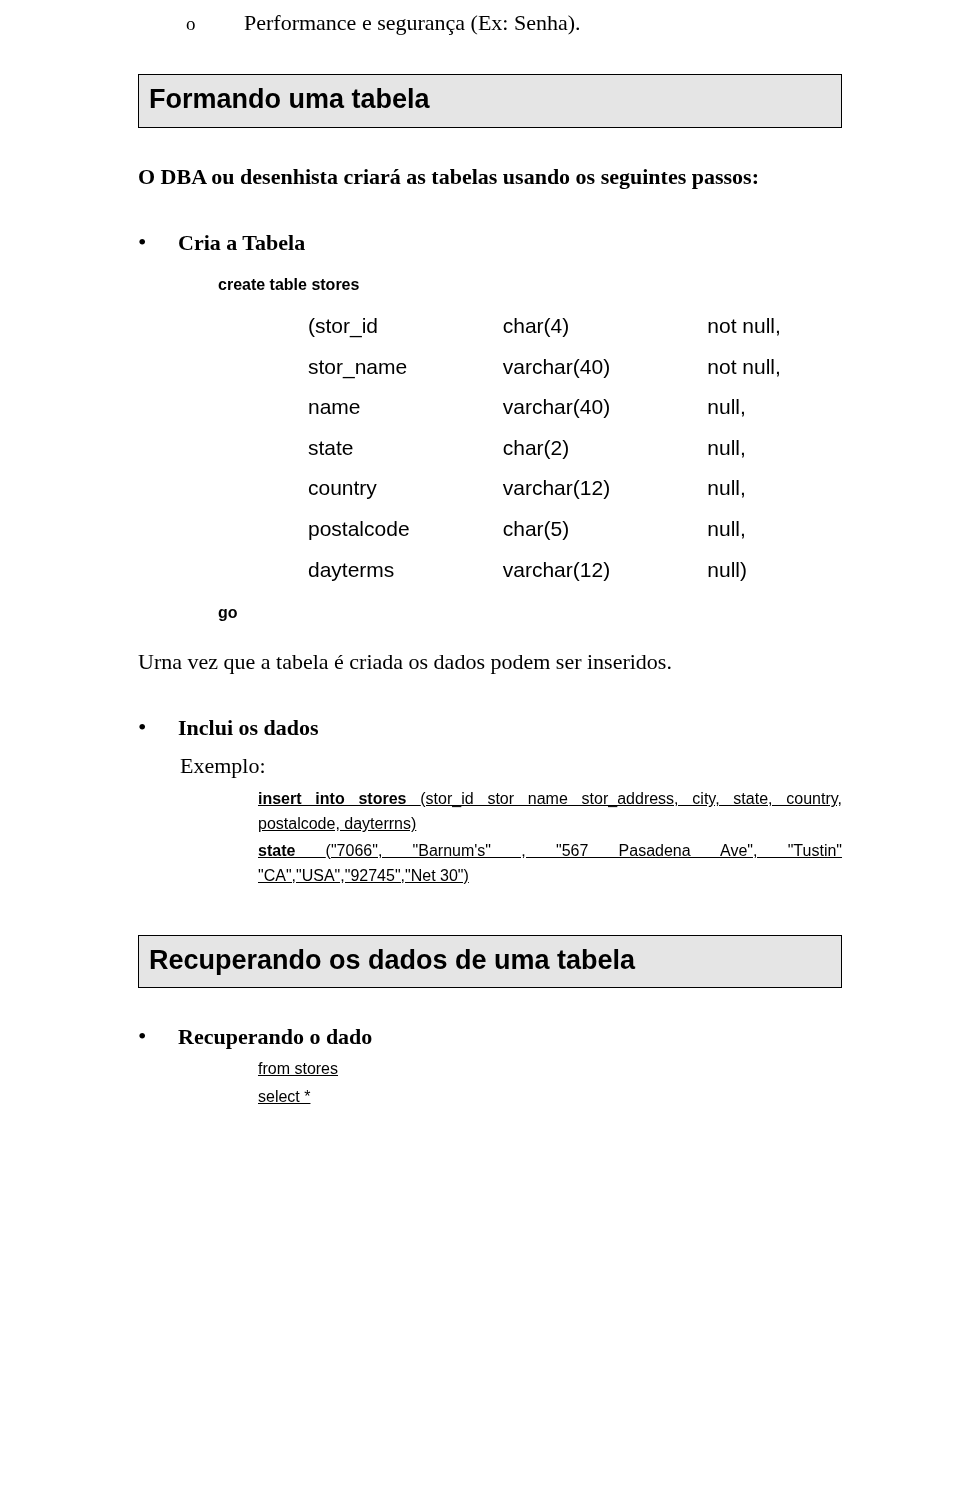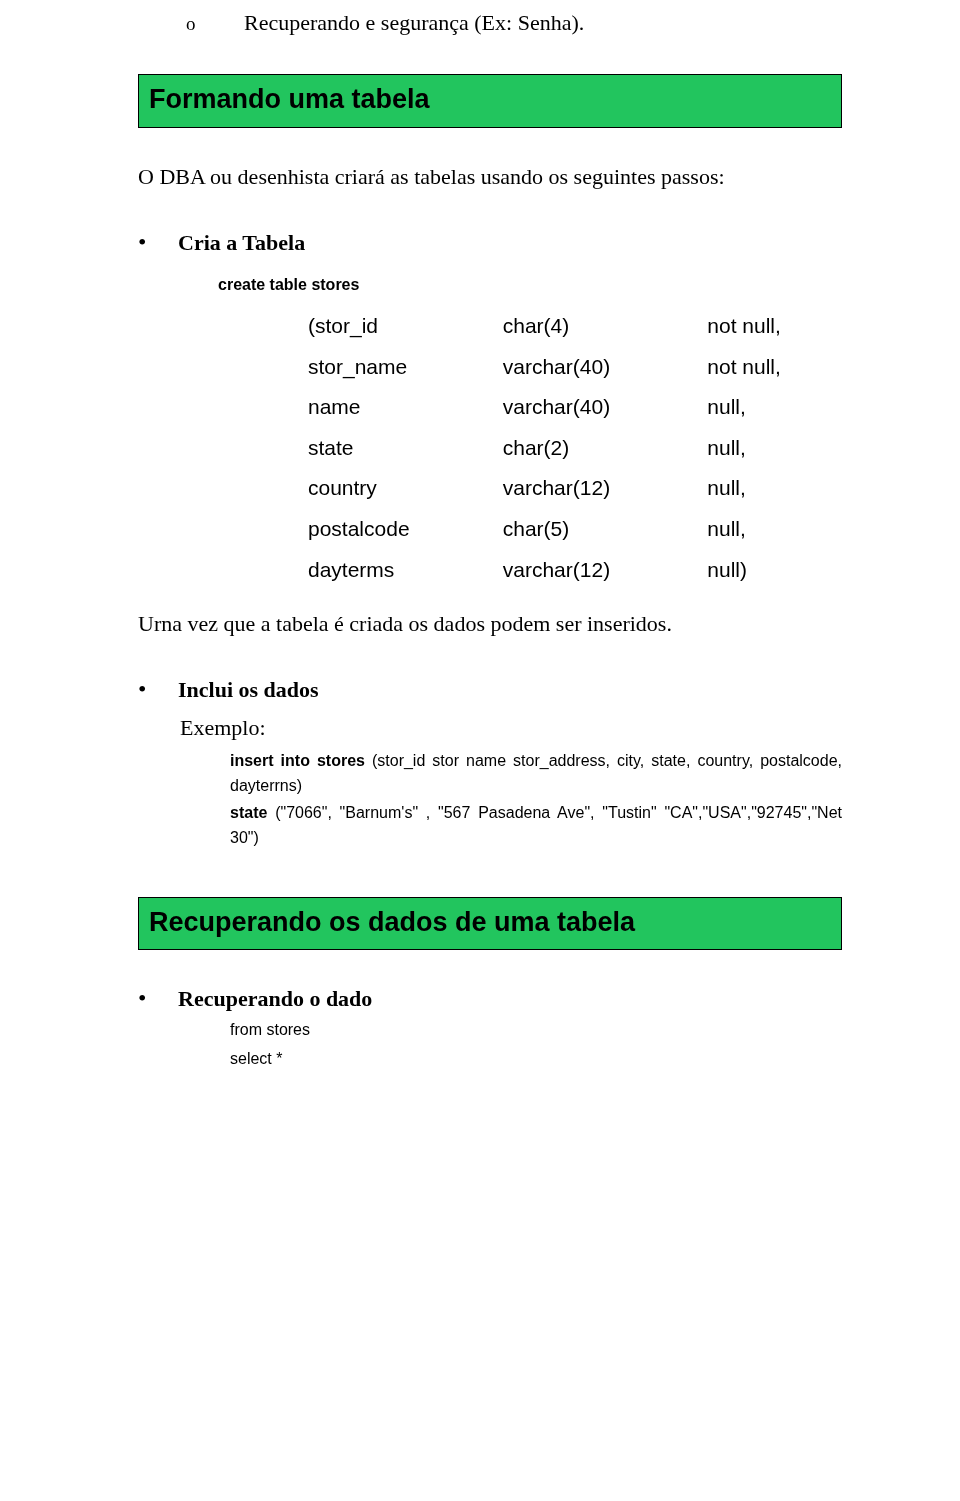--- a/index.html
+++ b/index.html
@@ -23,28 +23,29 @@
     align-items: baseline;
   }
   .bullet-o {
     width: 58px;
     text-align: left;
     font-size: 19px;
   }
   .heading-box {
     margin-top: 34px;
     border: 1px solid #000;
-    background: #22c55e;
+    background: #e5e5e5;
     padding: 4px 22px 6px 10px;
     font-family: Arial, Helvetica, sans-serif;
     font-size: 27px;
     font-weight: bold;
   }
   .para {
     margin-top: 32px;
+    font-weight: bold;
   }
   .bullet-solid {
     display: flex;
     align-items: flex-start;
     margin-top: 32px;
     margin-left: 0;
   }
   .bullet-solid .dot {
     width: 40px;
     text-align: left;
@@ -87,35 +88,36 @@
     margin-top: 4px;
   }
   .plain-para {
     margin-top: 17px;
   }
   .sub-indent {
     margin-left: 42px;
     margin-top: 4px;
   }
   .sub-indent2 {
-    margin-left: 92px;
+    margin-left: 120px;
     margin-top: 4px;
+    text-decoration: underline;
   }
   .justify {
     text-align: justify;
   }
 </style>
 </head>
 <body>
 
 <div class="page">
 
   <div class="bullet-line" style="margin-left:48px;">
     <span class="bullet-o">o</span>
-    <span>Recuperando e segurança (Ex: Senha).</span>
+    <span>Performance e segurança (Ex: Senha).</span>
   </div>
 
   <div class="heading-box">Formando uma tabela</div>
 
   <div class="para">O DBA ou desenhista criará as tabelas usando os seguintes passos:</div>
 
   <div class="bullet-solid">
     <span class="dot">•</span>
     <span class="txt bold-serif">Cria a Tabela</span>
   </div>
@@ -159,20 +161,23 @@
           </tr>
         <tr>
             <td>dayterms</td>
             <td>varchar(12)</td>
             <td>null)</td>
           </tr>
       </tbody>
     </table>
   </div>
 
+  <div class="go">
+    <span class="sans" style="font-weight:bold;">go</span>
+  </div>
 
   <div class="plain-para">Urna vez que a tabela é criada os dados podem ser inseridos.</div>
 
   <div class="bullet-solid">
     <span class="dot">•</span>
     <span class="txt bold-serif">Inclui os dados</span>
   </div>
   <div class="sub-indent">Exemplo:</div>
 
   <div class="sub-indent2 sans justify">

